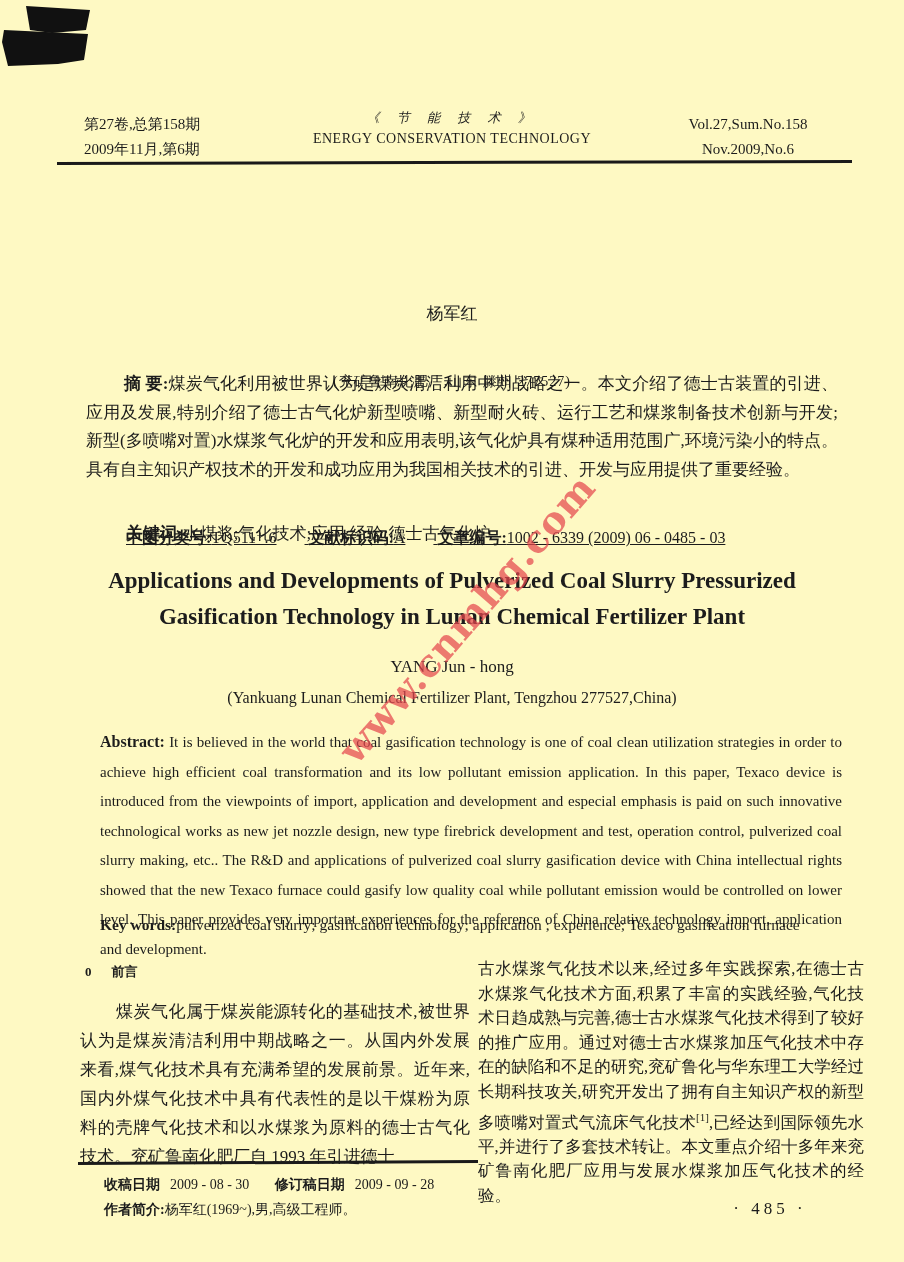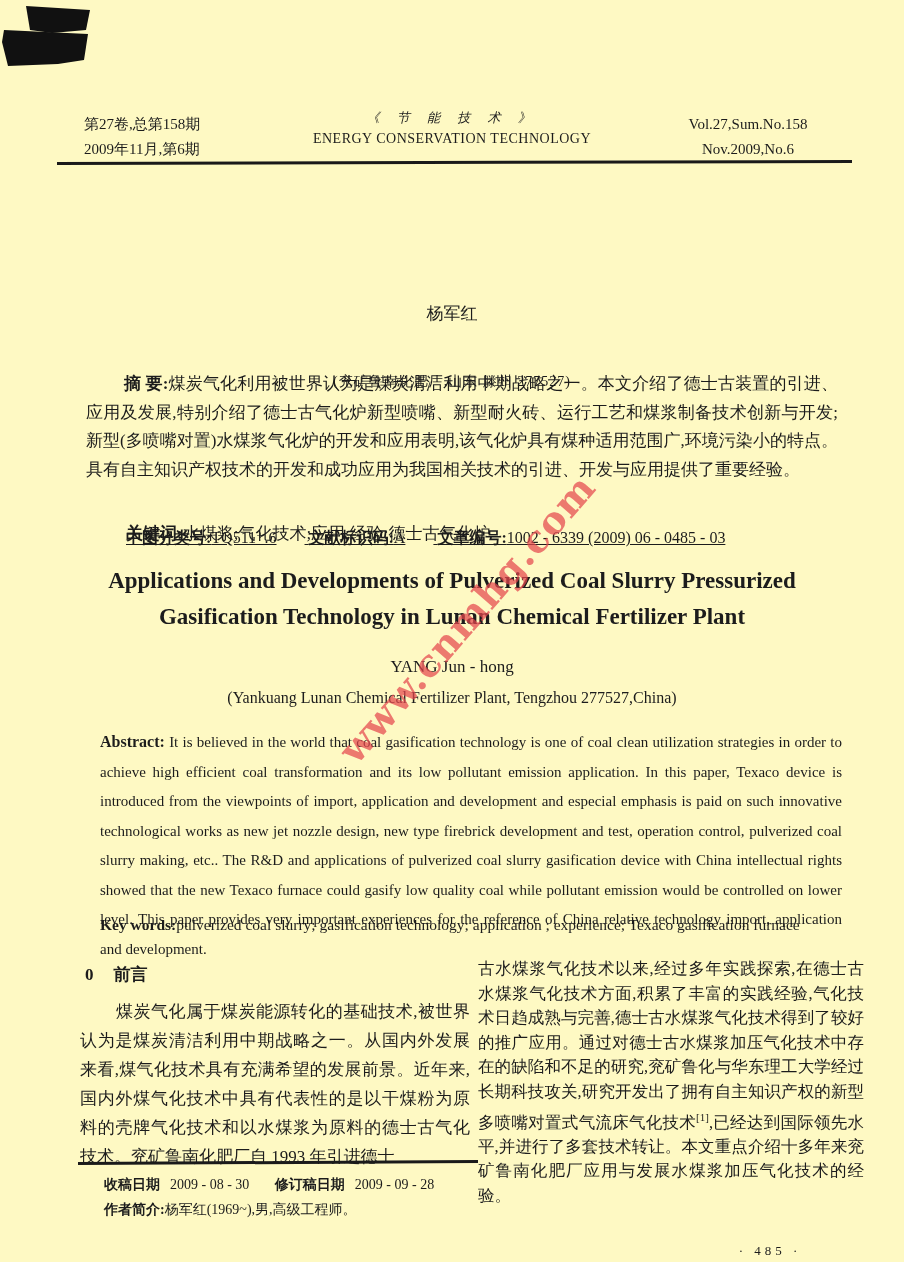--- a/index.html
+++ b/index.html
@@ -32,32 +32,32 @@
   .meta .gap { margin-right:28px; }
 
   .title-en { left:0; top:563px; width:904px; font-size:23px; font-weight:bold; line-height:36px; }
   .author-en { left:0; top:657px; width:904px; font-size:17px; }
   .affil-en  { left:0; top:689px; width:904px; font-size:16px; }
 
   .abstract-en { left:100px; top:727px; width:742px; font-size:15px; line-height:29.5px; }
   .abstract-en .lbl { font-size:16px; }
   .kw-en { left:100px; top:916px; width:760px; font-size:15.5px; }
 
-  .sec-head { left:85px; top:963px; width:380px; font-size:17px; font-weight:bold; }
+  .sec-head { left:85px; top:963px; width:380px; font-size:13px; font-weight:bold; }
   .sec-head .no { margin-right:20px; }
   .col-left  { left:80px; top:997px; width:390px; font-size:17px; line-height:29px; text-indent:36px; }
   .col-right { left:478px; top:957px; width:386px; font-size:16.5px; line-height:24.6px; }
   .col-right sup { font-size:11px; }
 
   .foot-rule { left:78px; top:1161px; width:400px; height:3px; transform:rotate(-0.3deg); }
   .footnote  { left:104px; top:1172px; width:400px; font-size:14px; line-height:25px; }
   .footnote .sp1 { margin-right:10px; }
   .footnote .sp2 { margin-right:22px; }
 
-  .page-num { left:690px; top:1199px; width:160px; font-size:13px; letter-spacing:4px;margin-top:44px; }
+  .page-num { left:690px; top:1199px; width:160px; font-size:17px; letter-spacing:4px; }
 
   .watermark-box { left:317px; top:468px; width:300px; height:300px;
     display:flex; align-items:center; justify-content:center; z-index:5; pointer-events:none; }
   .watermark-box span {
     white-space:nowrap; transform:rotate(-49deg);
     font-size:38px; font-weight:bold; letter-spacing:1px;
     color:rgba(228,70,78,0.72); font-family:"DejaVu Serif",serif;
   }
   .corner-blob { left:0; top:0; z-index:2; }
 </style>

